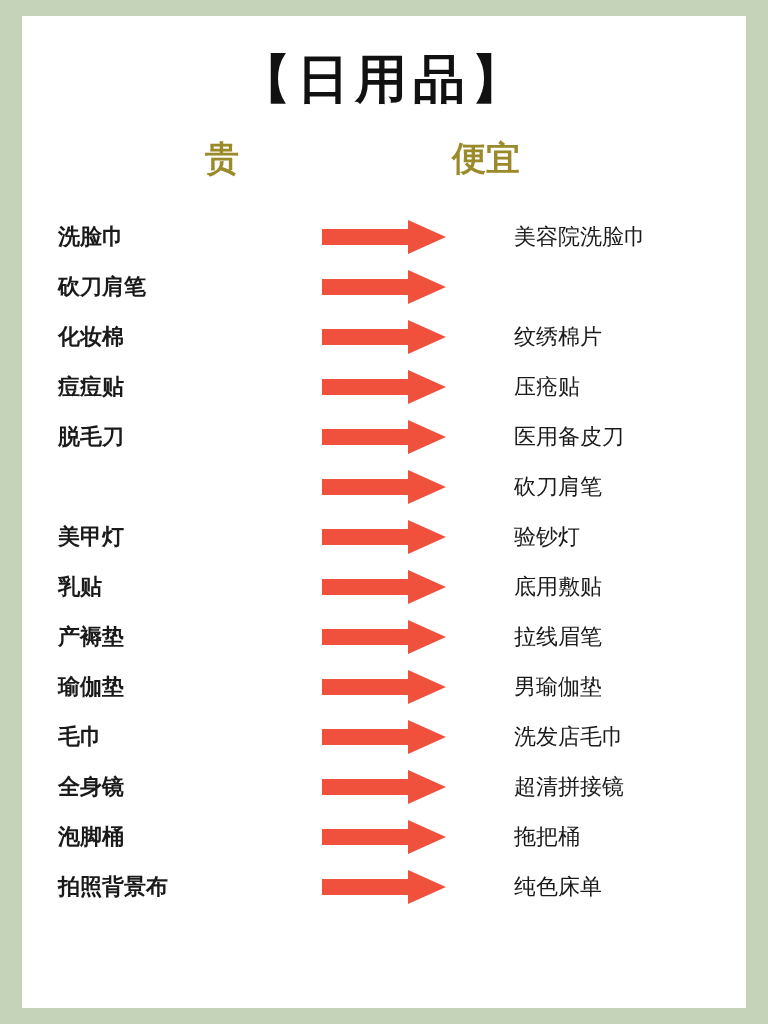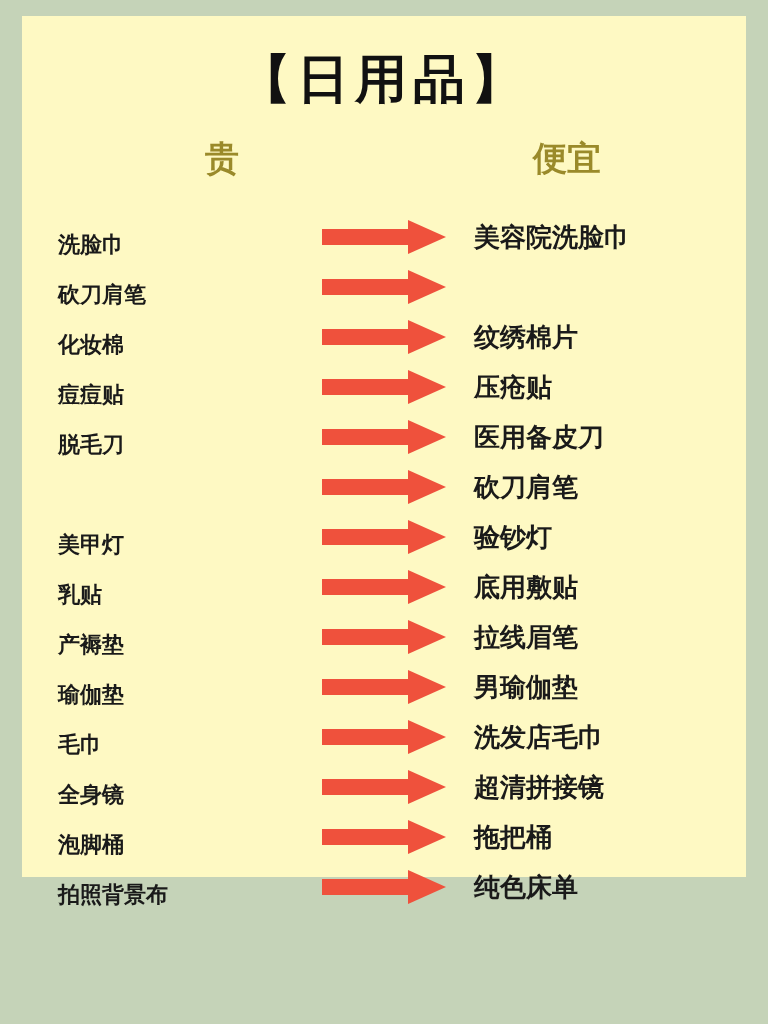--- a/index.html
+++ b/index.html
@@ -11,22 +11,22 @@
     height: 1024px;
     background: #c5d3b8;
     font-family: "Liberation Sans", "DejaVu Sans", sans-serif;
     overflow: hidden;
   }
   .card {
     position: absolute;
     left: 22px;
     top: 16px;
     width: 724px;
-    height: 861px;
-    background: #fef9c3;
+    height: 992px;
+    background: #ffffff;
     box-sizing: border-box;
   }
   .title {
     text-align: center;
     font-size: 52px;
     font-weight: 700;
     color: #111111;
     letter-spacing: 6px;
     margin-top: 32px;
     line-height: 1.2;
@@ -45,51 +45,49 @@
     font-family: "DejaVu Sans", "Liberation Sans", sans-serif;
   }
   .col-head.left {
     left: 100px;
     width: 200px;
     text-align: center;
   }
   .col-head.right {
     left: 430px;
     width: 230px;
-    text-align: center;
   }
   .rows {
     margin-top: 6px;
   }
   .row {
     position: relative;
     height: 50px;
     display: block;
   }
   .cell-left {
     position: absolute;
     left: 36px;
     top: 50%;
     transform: translateY(-50%);
     width: 260px;
     font-size: 22px;
     font-weight: 700;
     color: #1a1a1a;
     font-family: "DejaVu Sans", "Liberation Sans", sans-serif;
     white-space: nowrap;
-    margin-top: 8px;
   }
   .cell-right {
     position: absolute;
-    left: 452px;
+    left: 492px;
     top: 50%;
     transform: translateY(-50%);
     width: 250px;
-    font-size: 26px;
-    font-weight: 700;
+    font-size: 22px;
+    font-weight: 400;
     color: #1a1a1a;
     font-family: "DejaVu Sans", "Liberation Sans", sans-serif;
     white-space: nowrap;
   }
   .arrow {
     position: absolute;
     left: 300px;
     top: 50%;
     transform: translateY(-50%);
     width: 124px;

